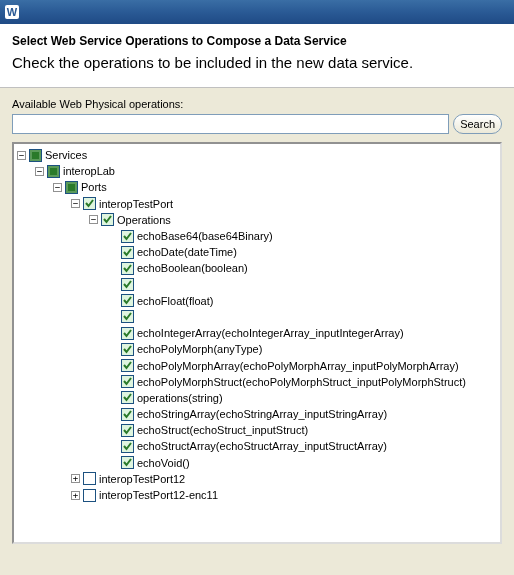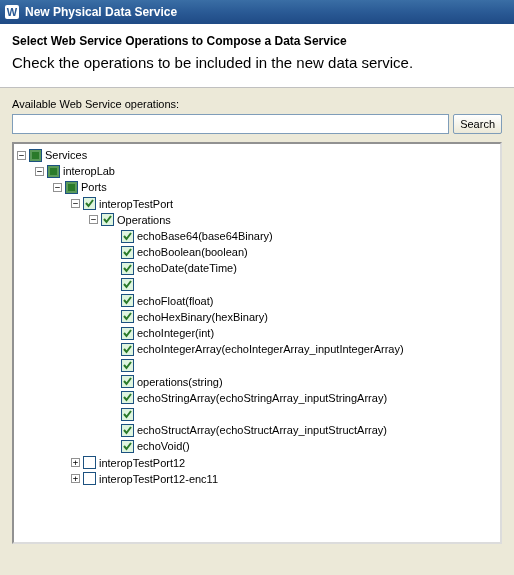--- a/index.html
+++ b/index.html
@@ -65,21 +65,21 @@
     padding: 0 3px;
     font-family: Tahoma, Arial, sans-serif;
   }
   .search-btn {
     height: 20px;
     padding: 0 6px;
     font-size: 11px;
     font-family: Tahoma, Arial, sans-serif;
     background: linear-gradient(to bottom, #fff, #ece9d8);
     border: 1px solid #7f9db9;
-    border-radius: 2px;
+    border-radius: 10px;
     cursor: pointer;
   }
   .tree-panel {
     border: 2px solid;
     border-color: #919191 #dcdcdc #dcdcdc #919191;
     background: #fff;
     height: 402px;
     overflow: auto;
     padding: 3px;
   }
@@ -132,30 +132,29 @@
 </head>
 <body>
 
 <div class="titlebar">
   <span class="appicon">
     <svg viewBox="0 0 16 16">
         <rect x="1" y="1" width="14" height="14" fill="#fff" rx="2"></rect>
         <text x="8" y="12" text-anchor="middle" font-size="11" font-weight="bold" fill="#2a5a95">W</text>
       </svg>
   </span>
-  <span>New Physical Data Service</span>
 </div>
 
 <div class="header-area">
   <div class="header-title">Select Web Service Operations to Compose a Data Service</div>
   <div class="header-desc">Check the operations to be included in the new data service.</div>
 </div>
 
 <div class="content">
-  <div class="ops-label">Available Web Service operations:</div>
+  <div class="ops-label">Available Web Physical operations:</div>
   <div class="search-row">
     <input class="search-input" type="text" placeholder="" style="">
     <button class="search-btn">Search</button>
   </div>
 
   <div class="tree-panel">
     <div class="tree">
 
       <div class="node">
         <span class="exp">−</span>
@@ -224,48 +223,48 @@
           <span class="indent"></span>
           <span class="indent"></span>
           <span class="indent"></span>
           <span class="indent"></span>
           <span class="exp-spacer"></span>
           <span class="cb checked">
             <svg viewBox="0 0 11 11">
               <polyline points="2,5 4.5,8 9,2" fill="none" stroke="#2a7a2a" stroke-width="2"></polyline>
             </svg>
           </span>
+          <span class="nlabel">echoDate(dateTime)</span>
+        </div>
+        <div class="node">
+          <span class="indent"></span>
+          <span class="indent"></span>
+          <span class="indent"></span>
+          <span class="indent"></span>
+          <span class="indent"></span>
+          <span class="exp-spacer"></span>
+          <span class="cb checked">
+            <svg viewBox="0 0 11 11">
+              <polyline points="2,5 4.5,8 9,2" fill="none" stroke="#2a7a2a" stroke-width="2"></polyline>
+            </svg>
+          </span>
           <span class="nlabel">echoBoolean(boolean)</span>
         </div>
         <div class="node">
           <span class="indent"></span>
           <span class="indent"></span>
           <span class="indent"></span>
           <span class="indent"></span>
           <span class="indent"></span>
           <span class="exp-spacer"></span>
           <span class="cb checked">
             <svg viewBox="0 0 11 11">
               <polyline points="2,5 4.5,8 9,2" fill="none" stroke="#2a7a2a" stroke-width="2"></polyline>
             </svg>
           </span>
-          <span class="nlabel">echoDate(dateTime)</span>
-        </div>
-        <div class="node">
-          <span class="indent"></span>
-          <span class="indent"></span>
-          <span class="indent"></span>
-          <span class="indent"></span>
-          <span class="indent"></span>
-          <span class="exp-spacer"></span>
-          <span class="cb checked">
-            <svg viewBox="0 0 11 11">
-              <polyline points="2,5 4.5,8 9,2" fill="none" stroke="#2a7a2a" stroke-width="2"></polyline>
-            </svg>
-          </span>
         </div>
         <div class="node">
           <span class="indent"></span>
           <span class="indent"></span>
           <span class="indent"></span>
           <span class="indent"></span>
           <span class="indent"></span>
           <span class="exp-spacer"></span>
           <span class="cb checked">
             <svg viewBox="0 0 11 11">
@@ -279,35 +278,20 @@
           <span class="indent"></span>
           <span class="indent"></span>
           <span class="indent"></span>
           <span class="indent"></span>
           <span class="exp-spacer"></span>
           <span class="cb checked">
             <svg viewBox="0 0 11 11">
               <polyline points="2,5 4.5,8 9,2" fill="none" stroke="#2a7a2a" stroke-width="2"></polyline>
             </svg>
           </span>
-          <span class="nlabel">echoHexBinary(hexBinary)</span>
-        </div>
-        <div class="node">
-          <span class="indent"></span>
-          <span class="indent"></span>
-          <span class="indent"></span>
-          <span class="indent"></span>
-          <span class="indent"></span>
-          <span class="exp-spacer"></span>
-          <span class="cb checked">
-            <svg viewBox="0 0 11 11">
-              <polyline points="2,5 4.5,8 9,2" fill="none" stroke="#2a7a2a" stroke-width="2"></polyline>
-            </svg>
-          </span>
-          <span class="nlabel">echoInteger(int)</span>
         </div>
         <div class="node">
           <span class="indent"></span>
           <span class="indent"></span>
           <span class="indent"></span>
           <span class="indent"></span>
           <span class="indent"></span>
           <span class="exp-spacer"></span>
           <span class="cb checked">
             <svg viewBox="0 0 11 11">
@@ -321,20 +305,49 @@
           <span class="indent"></span>
           <span class="indent"></span>
           <span class="indent"></span>
           <span class="indent"></span>
           <span class="exp-spacer"></span>
           <span class="cb checked">
             <svg viewBox="0 0 11 11">
               <polyline points="2,5 4.5,8 9,2" fill="none" stroke="#2a7a2a" stroke-width="2"></polyline>
             </svg>
           </span>
+          <span class="nlabel">echoPolyMorph(anyType)</span>
+        </div>
+        <div class="node">
+          <span class="indent"></span>
+          <span class="indent"></span>
+          <span class="indent"></span>
+          <span class="indent"></span>
+          <span class="indent"></span>
+          <span class="exp-spacer"></span>
+          <span class="cb checked">
+            <svg viewBox="0 0 11 11">
+              <polyline points="2,5 4.5,8 9,2" fill="none" stroke="#2a7a2a" stroke-width="2"></polyline>
+            </svg>
+          </span>
+          <span class="nlabel">echoPolyMorphArray(echoPolyMorphArray_inputPolyMorphArray)</span>
+        </div>
+        <div class="node">
+          <span class="indent"></span>
+          <span class="indent"></span>
+          <span class="indent"></span>
+          <span class="indent"></span>
+          <span class="indent"></span>
+          <span class="exp-spacer"></span>
+          <span class="cb checked">
+            <svg viewBox="0 0 11 11">
+              <polyline points="2,5 4.5,8 9,2" fill="none" stroke="#2a7a2a" stroke-width="2"></polyline>
+            </svg>
+          </span>
+          <span class="nlabel">echoPolyMorphStruct(echoPolyMorphStruct_inputPolyMorphStruct)</span>
         </div>
         <div class="node">
           <span class="indent"></span>
           <span class="indent"></span>
           <span class="indent"></span>
           <span class="indent"></span>
           <span class="indent"></span>
           <span class="exp-spacer"></span>
           <span class="cb checked">
             <svg viewBox="0 0 11 11">
@@ -362,20 +375,21 @@
           <span class="indent"></span>
           <span class="indent"></span>
           <span class="indent"></span>
           <span class="indent"></span>
           <span class="exp-spacer"></span>
           <span class="cb checked">
             <svg viewBox="0 0 11 11">
               <polyline points="2,5 4.5,8 9,2" fill="none" stroke="#2a7a2a" stroke-width="2"></polyline>
             </svg>
           </span>
+          <span class="nlabel">echoStruct(echoStruct_inputStruct)</span>
         </div>
         <div class="node">
           <span class="indent"></span>
           <span class="indent"></span>
           <span class="indent"></span>
           <span class="indent"></span>
           <span class="indent"></span>
           <span class="exp-spacer"></span>
           <span class="cb checked">
             <svg viewBox="0 0 11 11">

